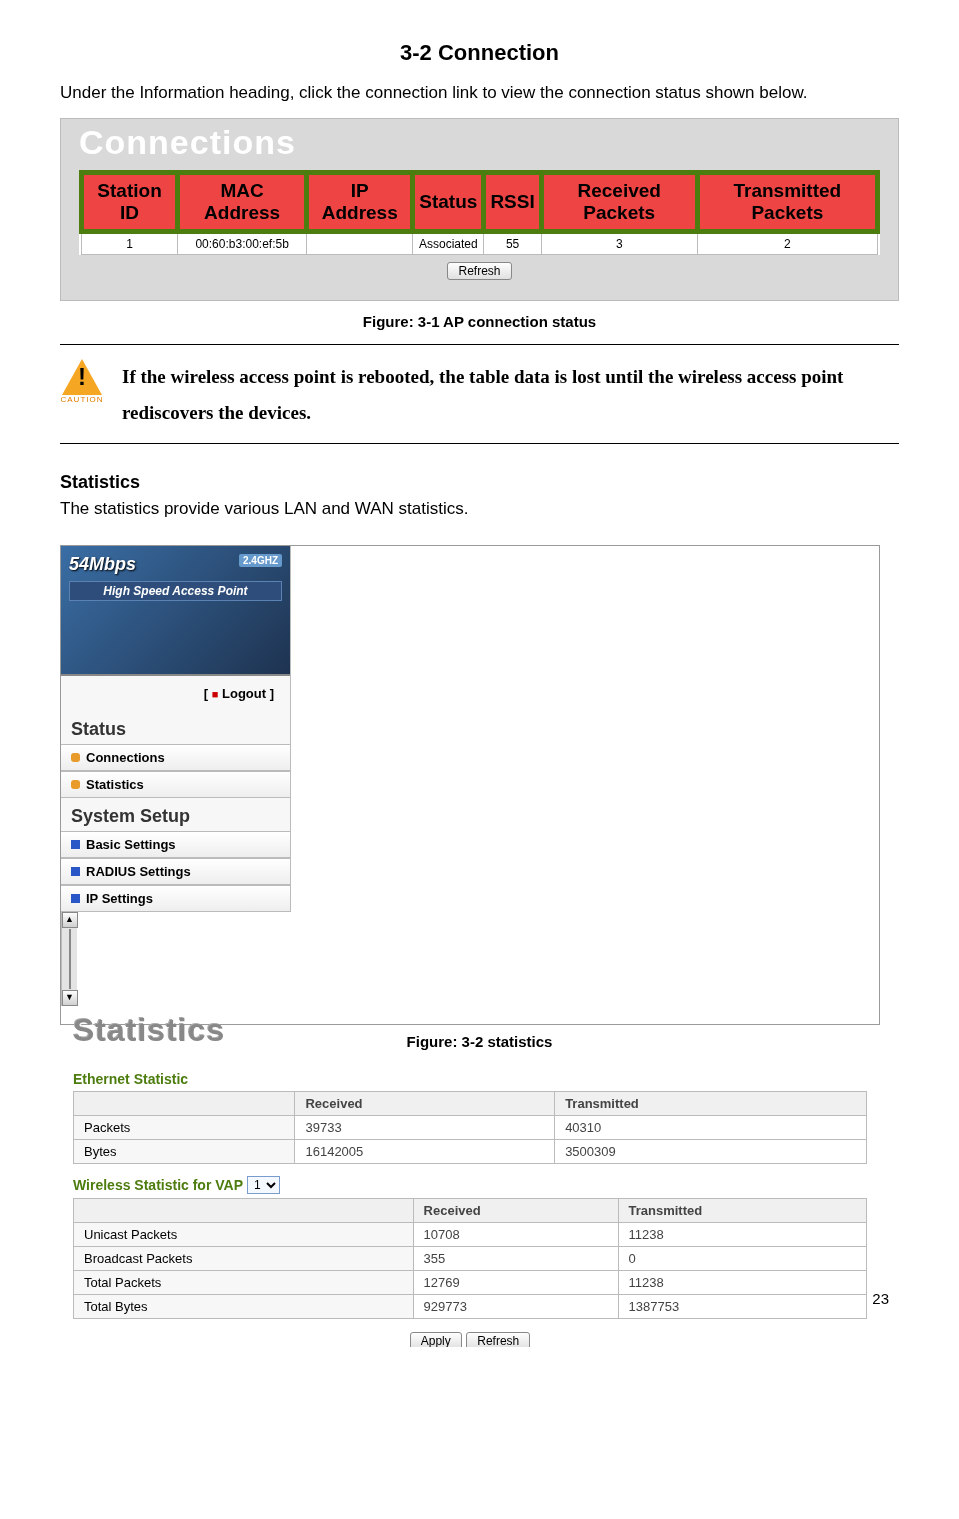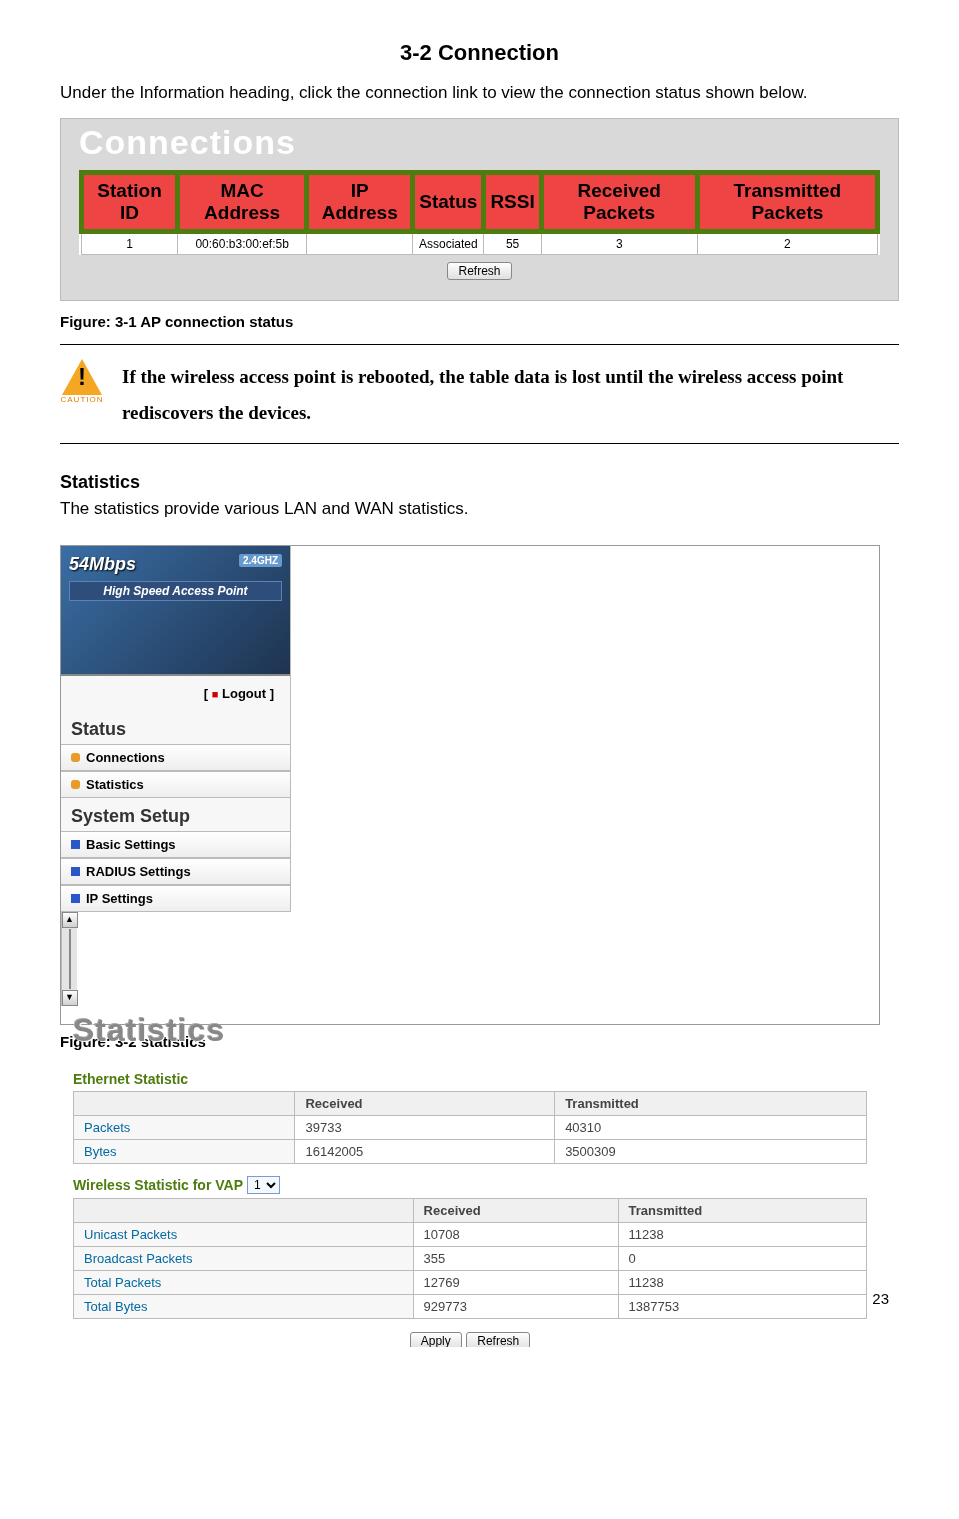--- a/index.html
+++ b/index.html
@@ -63,21 +63,21 @@
   }
   button.win-btn {
     font-size: 12px;
     padding: 1px 10px;
     background: linear-gradient(#fefefe,#e0e0e0);
     border: 1px solid #888;
     border-radius: 3px;
     cursor: pointer;
   }
   .fig-caption {
-    text-align: left;
+    text-align: center;
     font-weight: bold;
     font-size: 15px;
     margin: 8px 0 14px 0;
   }
   hr.thin {
     border: none;
     border-top: 1px solid #000;
     margin: 0;
   }
   .caution-row {
@@ -273,21 +273,21 @@
     padding: 4px 10px;
     font-size: 13px;
     text-align: left;
   }
   table.stat-table th {
     background: #f0f0f0;
     font-weight: bold;
   }
   table.stat-table td.label {
     background: #f7f7f7;
-    color: #0369a1;
+    color: #000000;
   }
   .vap-row {
     display: flex;
     align-items: center;
     gap: 4px;
     margin-bottom: 4px;
   }
   select.vap-select {
     font-size: 12px;
     border: 1px solid #7a9ccc;

